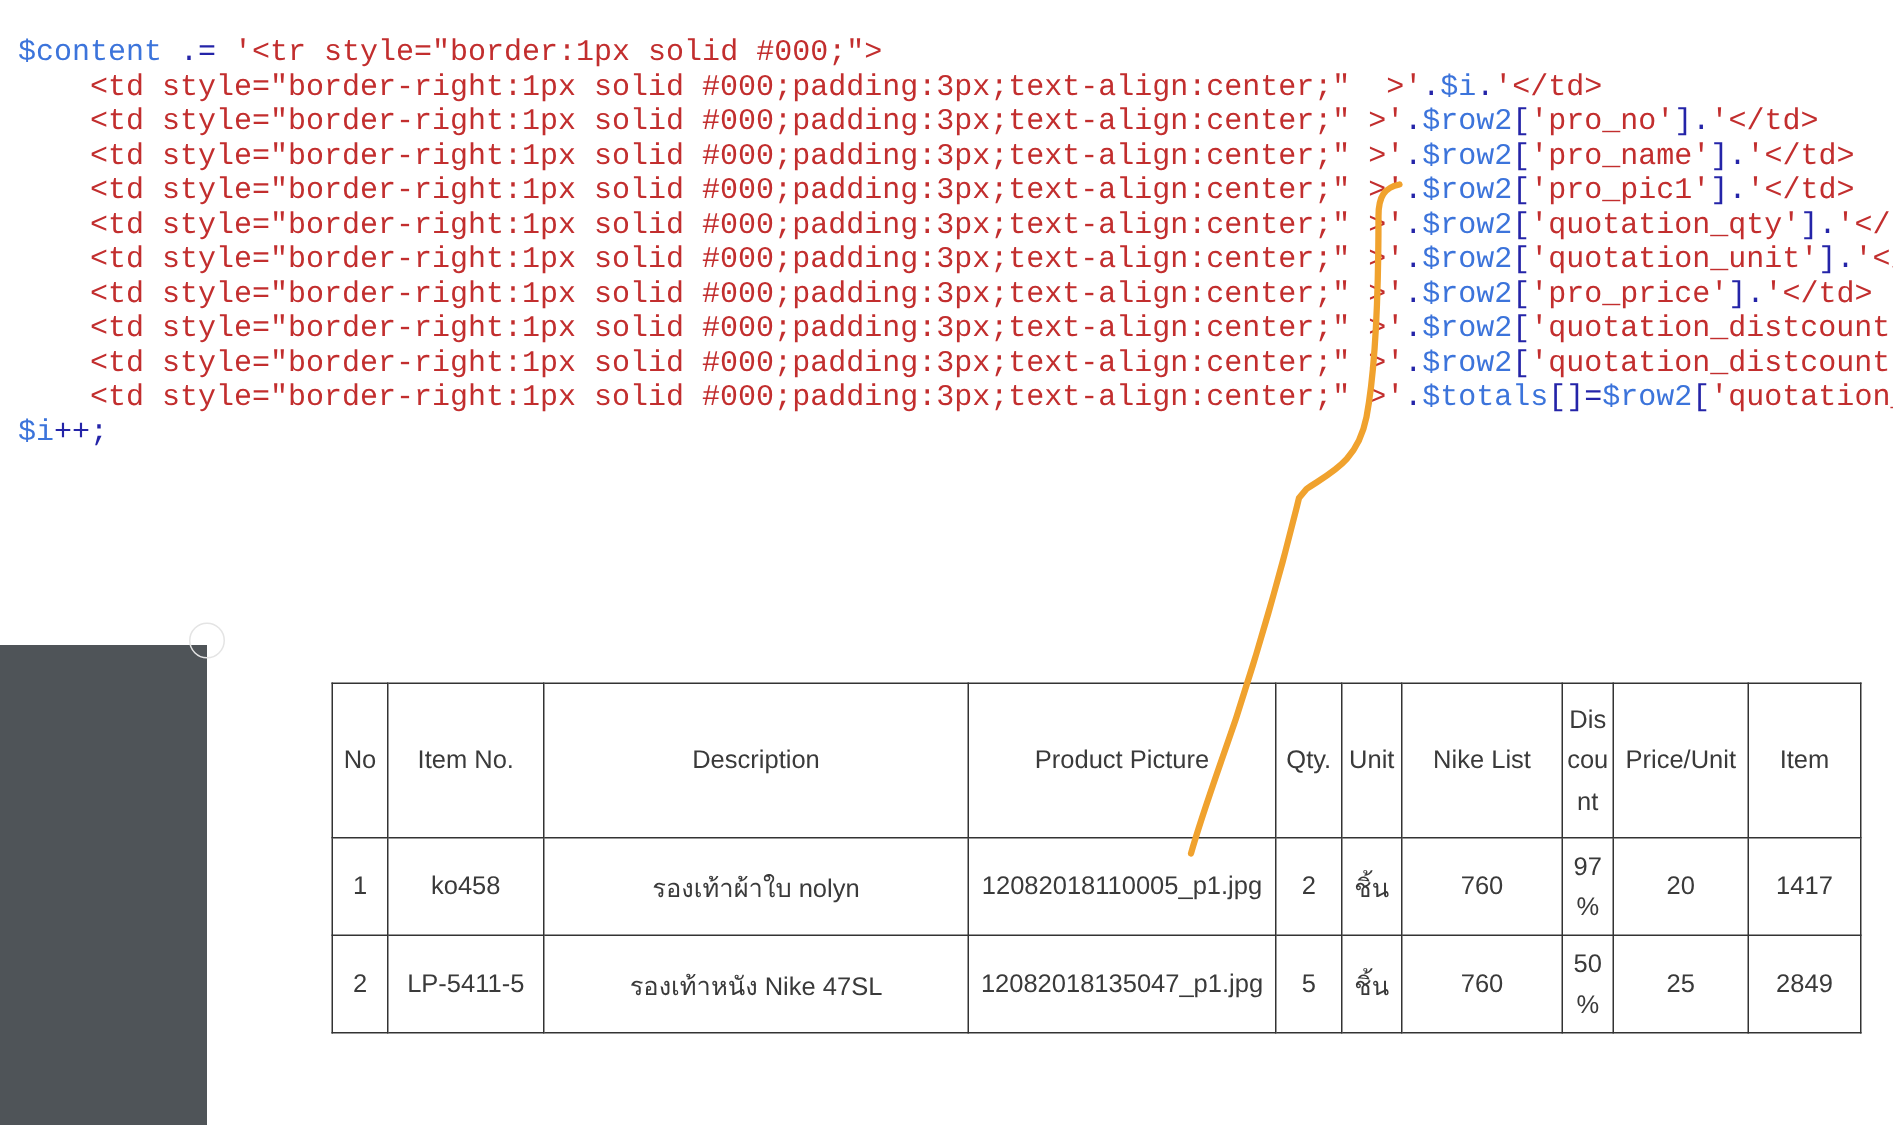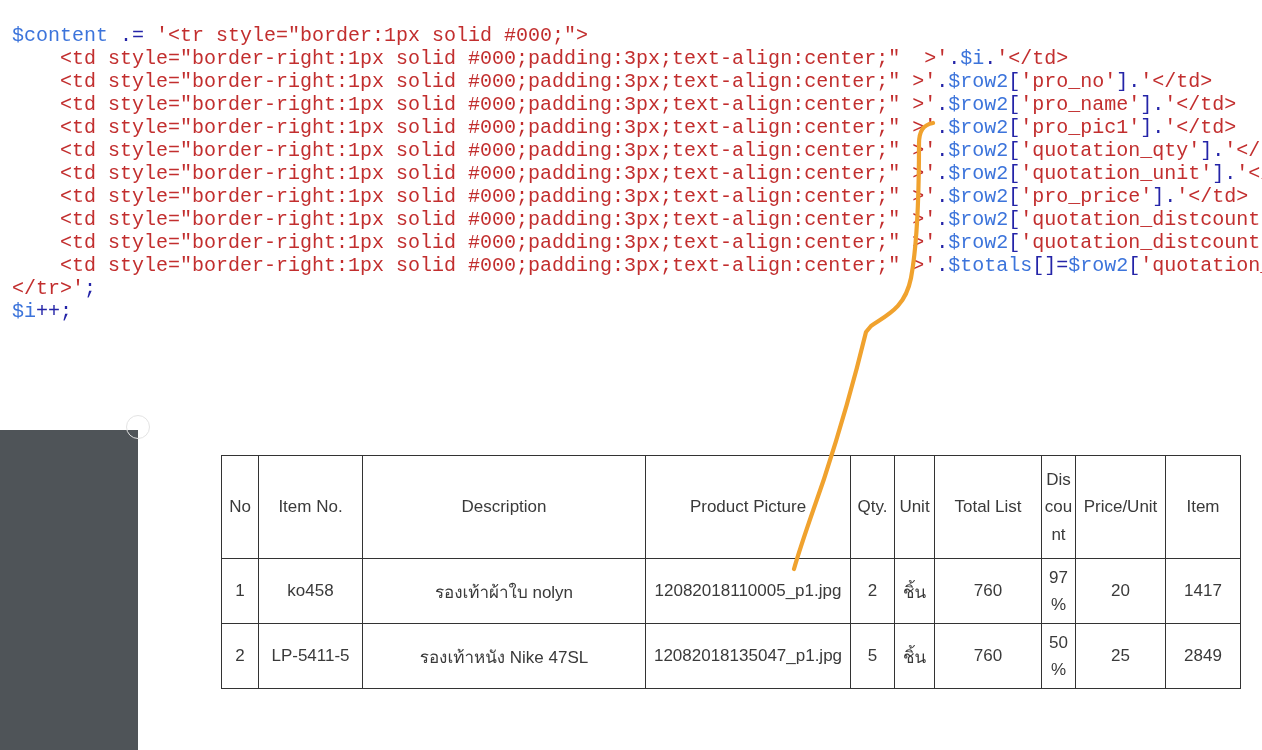--- a/index.html
+++ b/index.html
@@ -62,21 +62,20 @@
     <div class="code-line"><span class="seg-str">    &lt;td style="border-right:1px solid #000;padding:3px;text-align:center;"  &gt;'</span><span class="seg-op">.</span><span class="seg-var">$i</span><span class="seg-op">.</span><span class="seg-str">'&lt;/td&gt;</span></div>
     <div class="code-line"><span class="seg-str">    &lt;td style="border-right:1px solid #000;padding:3px;text-align:center;" &gt;'</span><span class="seg-op">.</span><span class="seg-var">$row2</span><span class="seg-op">[</span><span class="seg-str">'pro_no'</span><span class="seg-op">]</span><span class="seg-op">.</span><span class="seg-str">'&lt;/td&gt;</span></div>
     <div class="code-line"><span class="seg-str">    &lt;td style="border-right:1px solid #000;padding:3px;text-align:center;" &gt;'</span><span class="seg-op">.</span><span class="seg-var">$row2</span><span class="seg-op">[</span><span class="seg-str">'pro_name'</span><span class="seg-op">]</span><span class="seg-op">.</span><span class="seg-str">'&lt;/td&gt;</span></div>
     <div class="code-line"><span class="seg-str">    &lt;td style="border-right:1px solid #000;padding:3px;text-align:center;" &gt;'</span><span class="seg-op">.</span><span class="seg-var">$row2</span><span class="seg-op">[</span><span class="seg-str">'pro_pic1'</span><span class="seg-op">]</span><span class="seg-op">.</span><span class="seg-str">'&lt;/td&gt;</span></div>
     <div class="code-line"><span class="seg-str">    &lt;td style="border-right:1px solid #000;padding:3px;text-align:center;" &gt;'</span><span class="seg-op">.</span><span class="seg-var">$row2</span><span class="seg-op">[</span><span class="seg-str">'quotation_qty'</span><span class="seg-op">]</span><span class="seg-op">.</span><span class="seg-str">'&lt;/td&gt;</span></div>
     <div class="code-line"><span class="seg-str">    &lt;td style="border-right:1px solid #000;padding:3px;text-align:center;" &gt;'</span><span class="seg-op">.</span><span class="seg-var">$row2</span><span class="seg-op">[</span><span class="seg-str">'quotation_unit'</span><span class="seg-op">]</span><span class="seg-op">.</span><span class="seg-str">'&lt;/td&gt;</span></div>
     <div class="code-line"><span class="seg-str">    &lt;td style="border-right:1px solid #000;padding:3px;text-align:center;" &gt;'</span><span class="seg-op">.</span><span class="seg-var">$row2</span><span class="seg-op">[</span><span class="seg-str">'pro_price'</span><span class="seg-op">]</span><span class="seg-op">.</span><span class="seg-str">'&lt;/td&gt;</span></div>
     <div class="code-line"><span class="seg-str">    &lt;td style="border-right:1px solid #000;padding:3px;text-align:center;" &gt;'</span><span class="seg-op">.</span><span class="seg-var">$row2</span><span class="seg-op">[</span><span class="seg-str">'quotation_distcount'</span></div>
     <div class="code-line"><span class="seg-str">    &lt;td style="border-right:1px solid #000;padding:3px;text-align:center;" &gt;'</span><span class="seg-op">.</span><span class="seg-var">$row2</span><span class="seg-op">[</span><span class="seg-str">'quotation_distcount'</span></div>
     <div class="code-line"><span class="seg-str">    &lt;td style="border-right:1px solid #000;padding:3px;text-align:center;" &gt;'</span><span class="seg-op">.</span><span class="seg-var">$totals</span><span class="seg-op">[]=</span><span class="seg-var">$row2</span><span class="seg-op">[</span><span class="seg-str">'quotation_total'</span></div>
-    <div class="code-line"><span class="seg-str">&lt;/tr&gt;'</span><span class="seg-op">;</span></div>
     <div class="code-line"><span class="seg-var">$i</span><span class="seg-op">++;</span></div>
   </div>
 
 <div class="side-panel"></div>
 <div class="corner-circle"></div>
 
 <table class="result">
   <colgroup>
     <col style="width:37px">
       <col style="width:104px">
@@ -90,21 +89,21 @@
     <col style="width:75px">
   </colgroup>
   <thead>
     <tr>
         <th>No</th>
         <th>Item No.</th>
         <th>Description</th>
         <th>Product Picture</th>
         <th>Qty.</th>
         <th>Unit</th>
-        <th>Total List</th>
+        <th>Nike List</th>
         <th>Discount</th>
         <th>Price/Unit</th>
         <th>Item</th>
       </tr>
   </thead>
   <tbody>
       <tr>
         <td>1</td>
         <td>ko458</td>
         <td>รองเท้าผ้าใบ nolyn</td>

